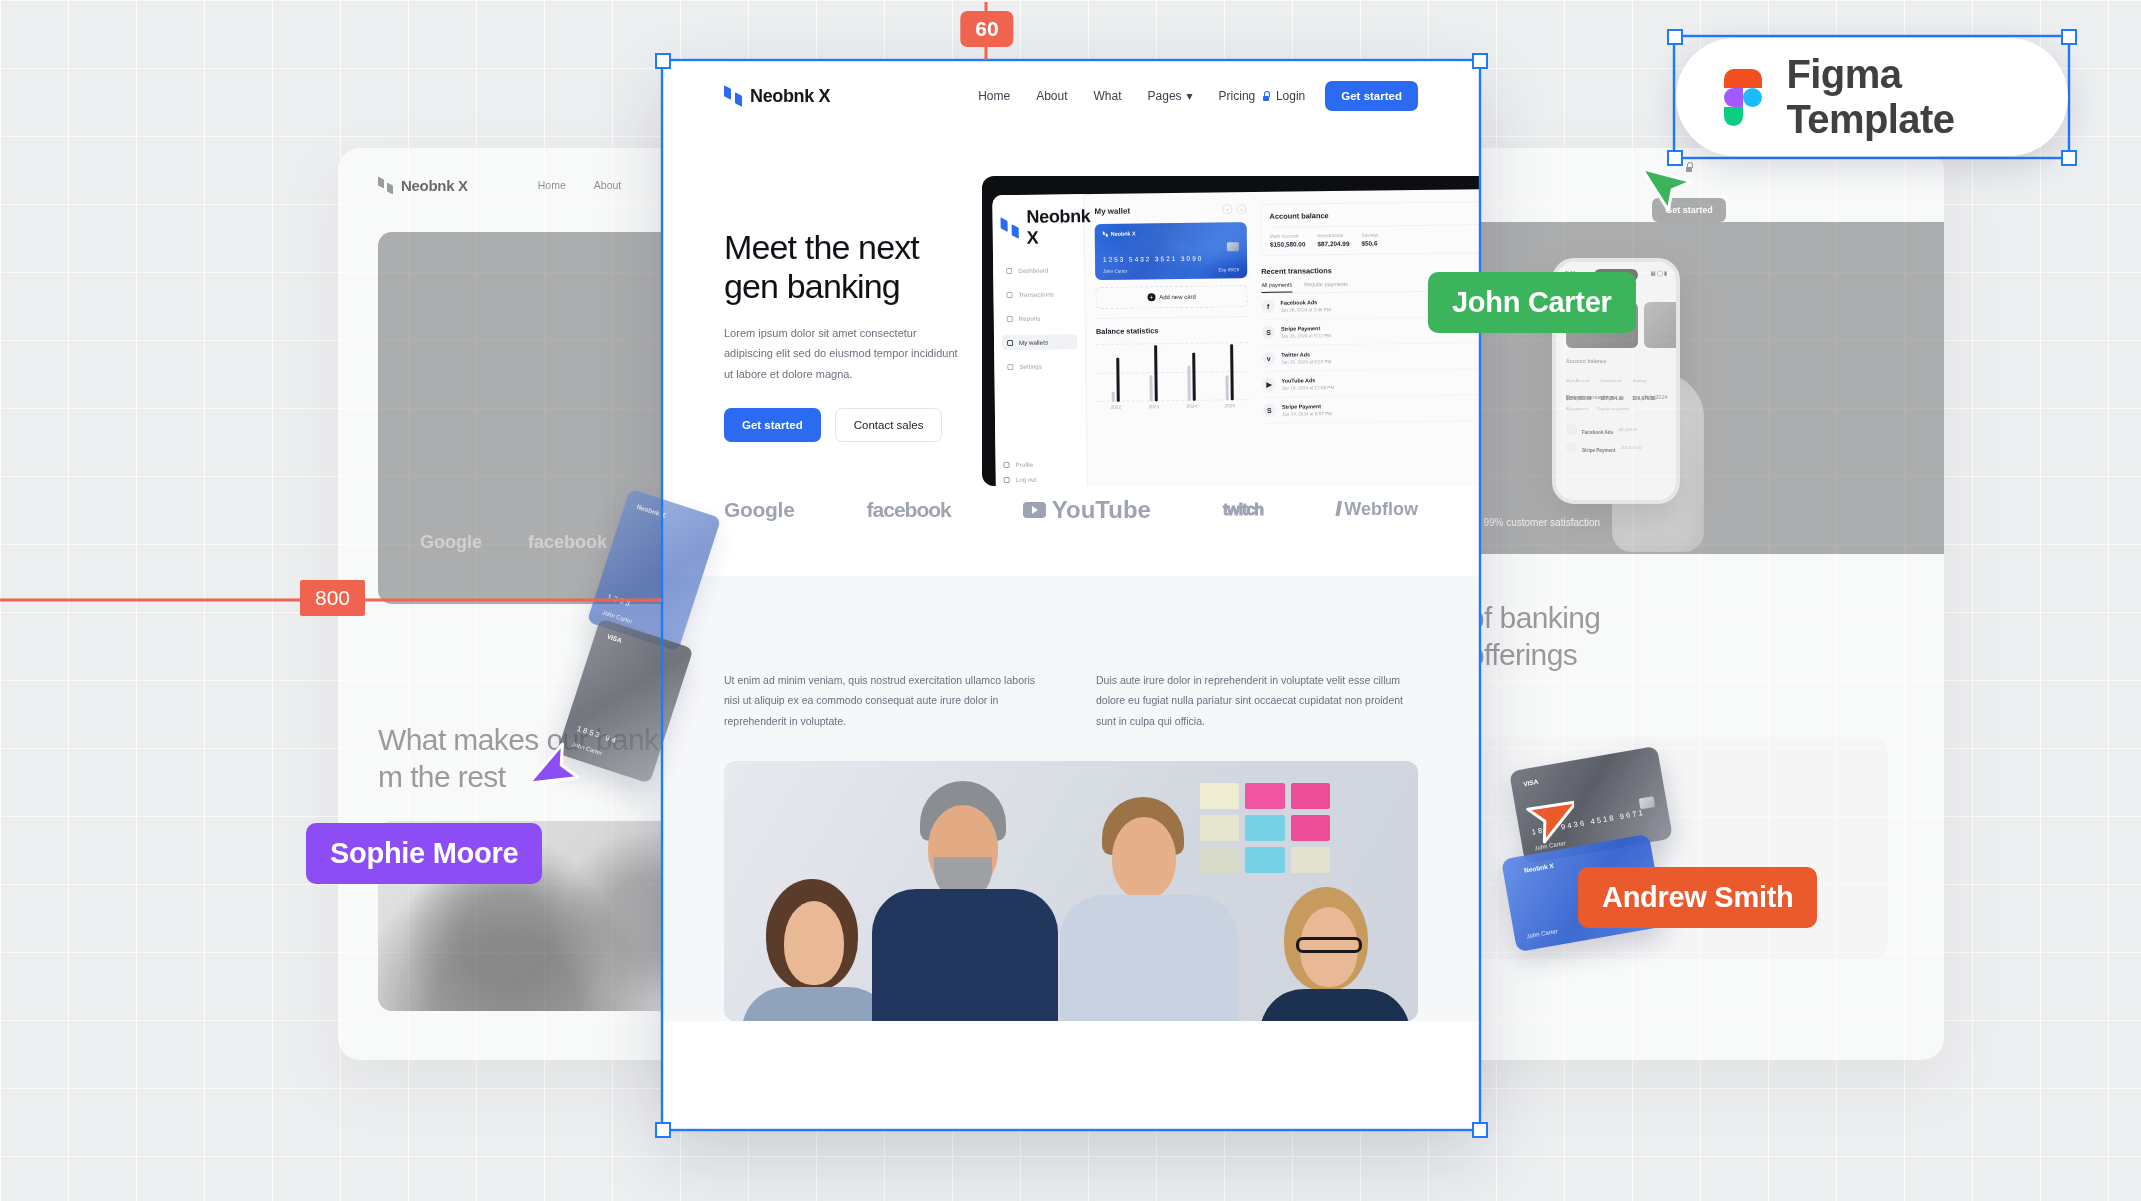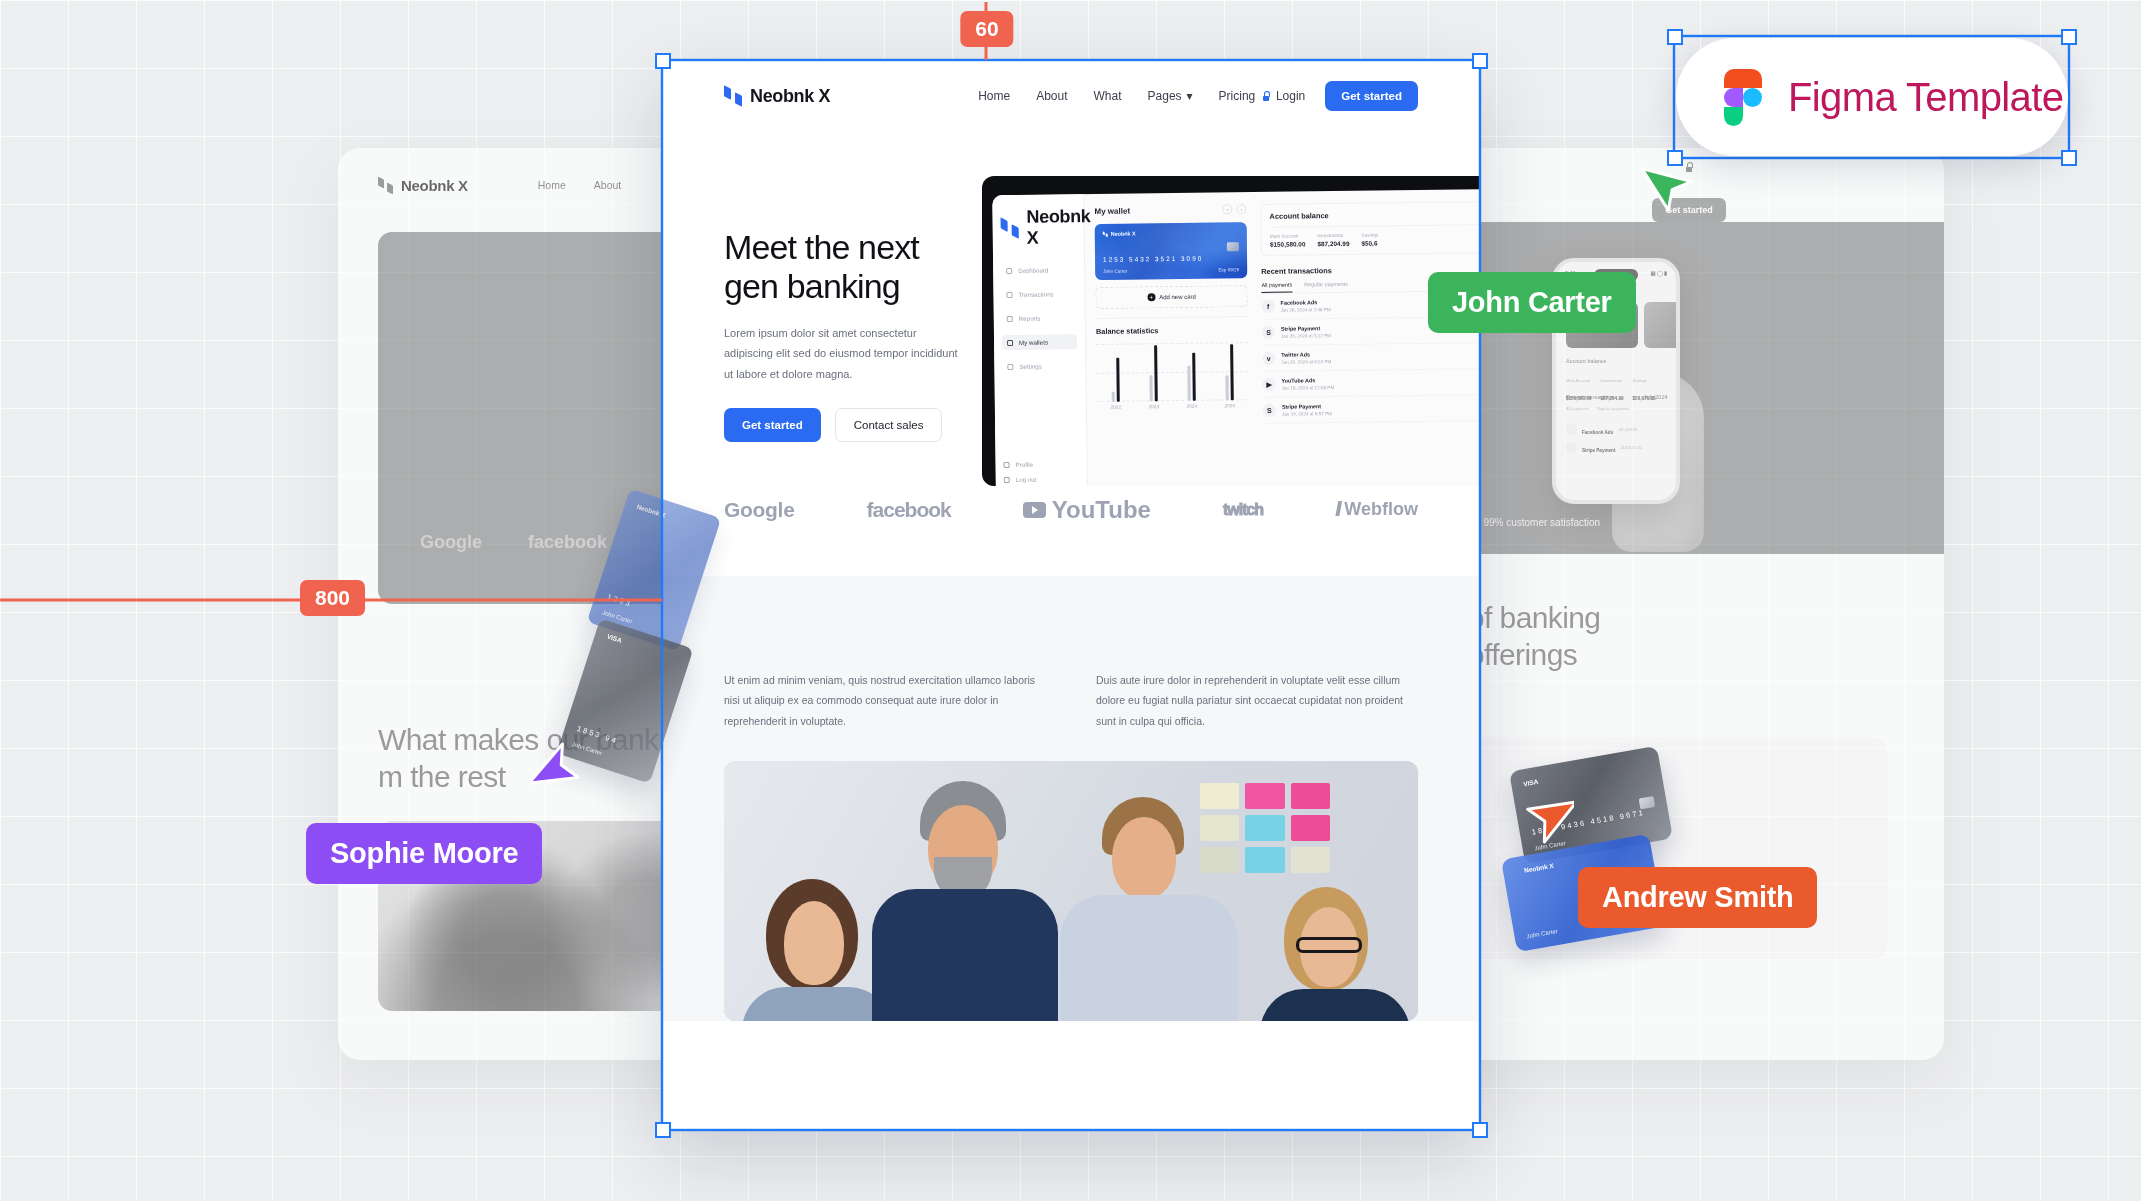--- a/index.html
+++ b/index.html
@@ -673,30 +673,30 @@
 <div style="position:absolute;left:1472px;top:53px;width:16px;height:16px;background:#fff;border:2.4px solid #1f7bfb;z-index:31"></div>
 <div style="position:absolute;left:655px;top:1122px;width:16px;height:16px;background:#fff;border:2.4px solid #1f7bfb;z-index:31"></div>
 <div style="position:absolute;left:1472px;top:1122px;width:16px;height:16px;background:#fff;border:2.4px solid #1f7bfb;z-index:31"></div>
 
 <div style="position:absolute;left:1667px;top:29px;width:16px;height:16px;background:#fff;border:2.4px solid #1f7bfb;z-index:33"></div>
 <div style="position:absolute;left:2061px;top:29px;width:16px;height:16px;background:#fff;border:2.4px solid #1f7bfb;z-index:33"></div>
 <div style="position:absolute;left:1667px;top:150px;width:16px;height:16px;background:#fff;border:2.4px solid #1f7bfb;z-index:33"></div>
 <div style="position:absolute;left:2061px;top:150px;width:16px;height:16px;background:#fff;border:2.4px solid #1f7bfb;z-index:33"></div>
 
 <div style="position:absolute;left:987px;top:11px;transform:translateX(-50%);background:#f0644f;color:#fff;font-size:21px;font-weight:600;padding:6px 15px;border-radius:7px;z-index:34">60</div>
-<div style="position:absolute;left:300px;top:580px;background:#f0644f;color:#fff;font-size:21px;font-weight:700;padding:6px 15px;border-radius:7px;z-index:34">800</div>
+<div style="position:absolute;left:300px;top:580px;background:#f0644f;color:#fff;font-size:21px;font-weight:400;padding:6px 15px;border-radius:2px;z-index:34">800</div>
 
 <div style="position:absolute;left:1676px;top:38px;width:392px;height:118px;background:#fff;border-radius:59px;box-shadow:0 10px 34px rgba(30,40,70,.16);display:flex;align-items:center;gap:26px;padding-left:48px;z-index:32">
   <span style="position:relative;width:38px;height:56px;display:inline-block">
     <i style="position:absolute;left:0;top:0;width:38px;height:19px;background:#f24e1e;border-radius:10px 10px 0 0"></i>
     <i style="position:absolute;left:0;top:19px;width:19px;height:19px;background:#a259ff;border-radius:10px 0 0 10px"></i>
     <i style="position:absolute;left:19px;top:19px;width:19px;height:19px;background:#1abcfe;border-radius:50%"></i>
     <i style="position:absolute;left:0;top:38px;width:19px;height:19px;background:#0acf83;border-radius:0 0 10px 10px"></i>
   </span>
-  <span style="font-size:40px;font-weight:400;letter-spacing:-.015em;color:#be185d">Figma Template</span>
+  <span style="font-size:40px;font-weight:700;letter-spacing:-.015em;color:#404040">Figma Template</span>
 </div>
 
 <div style="position:absolute;left:1612px;top:190px;z-index:40">
   <svg width="54" height="54" viewBox="0 0 54 54" style="position:absolute;left:28px;top:-30px">
     <path d="M50 4 L6 26 L26 32 L32 52 Z" fill="#3cb45c" stroke="#fff" stroke-width="3" stroke-linejoin="round" transform="rotate(-96 28 28)"></path>
   </svg>
 </div>
 <div style="position:absolute;left:1428px;top:272px;background:#3cb45c;color:#fff;font-size:29px;font-weight:700;letter-spacing:-.01em;padding:14px 24px;border-radius:10px;z-index:41">John Carter</div>
 
 <div style="position:absolute;left:530px;top:740px;z-index:40">

